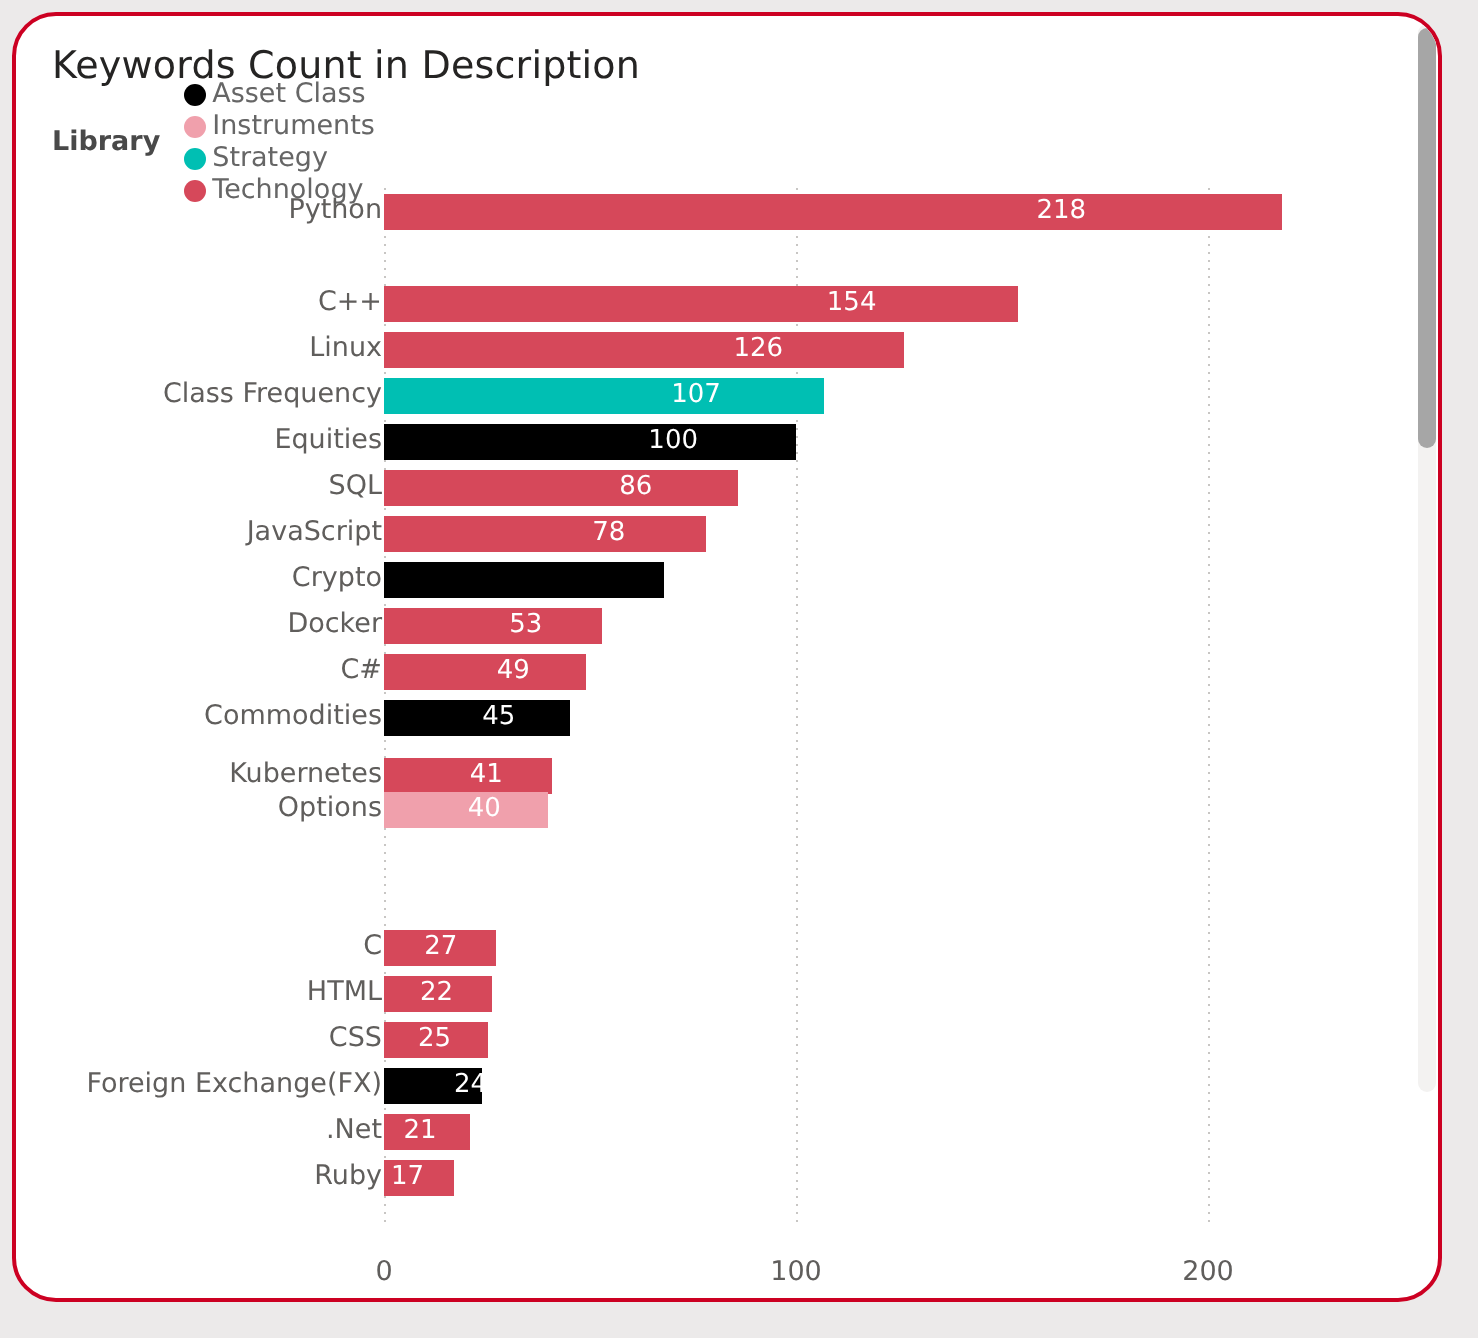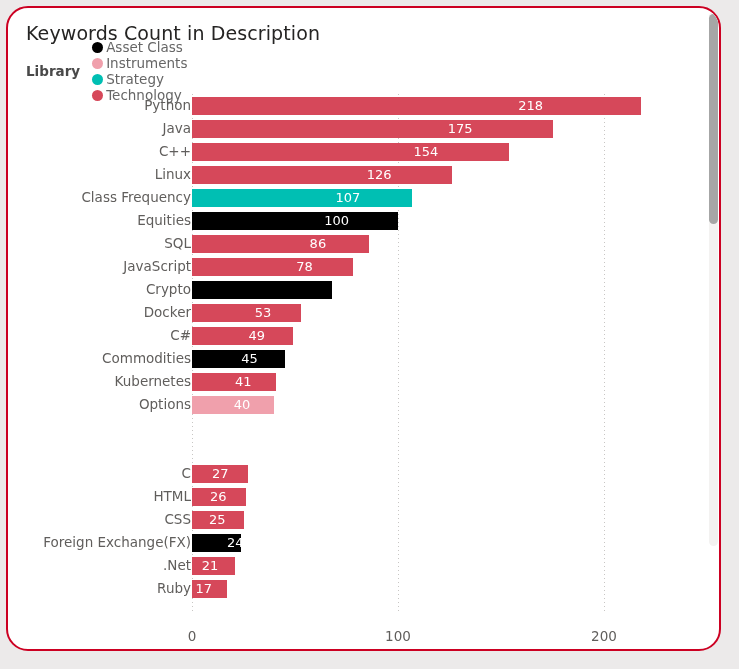--- a/index.html
+++ b/index.html
@@ -211,25 +211,20 @@
         <div class="gridline" style="left: 184px;"></div>
         <div class="gridline" style="left: 390px;"></div>
         <div class="gridline" style="left: 596px;"></div>
       </div>
     <div id="bars-layer">
         <div class="bar-row" style="top: 4px;">
           <div class="cat-label">Python</div>
           <div class="bar" style="width: 449.08px; background: rgb(214, 72, 90);"></div>
           <div class="bar-value" style="left: 184px; width: 441.08px; padding-right: 90px; box-sizing: border-box;">218</div>
         </div>
-        <div class="bar-row" style="top: 27px;">
-          <div class="cat-label">Java</div>
-          <div class="bar" style="width: 360.5px; background: rgb(214, 72, 90);"></div>
-          <div class="bar-value" style="left: 184px; width: 352.5px; padding-right: 72px; box-sizing: border-box;">175</div>
-        </div>
         <div class="bar-row" style="top: 50px;">
           <div class="cat-label">C++</div>
           <div class="bar" style="width: 317.24px; background: rgb(214, 72, 90);"></div>
           <div class="bar-value" style="left: 184px; width: 309.24px; padding-right: 63px; box-sizing: border-box;">154</div>
         </div>
         <div class="bar-row" style="top: 73px;">
           <div class="cat-label">Linux</div>
           <div class="bar" style="width: 259.56px; background: rgb(214, 72, 90);"></div>
           <div class="bar-value" style="left: 184px; width: 251.56px; padding-right: 52px; box-sizing: border-box;">126</div>
         </div>
@@ -266,39 +261,39 @@
         <div class="bar-row" style="top: 234px;">
           <div class="cat-label">C#</div>
           <div class="bar" style="width: 100.94px; background: rgb(214, 72, 90);"></div>
           <div class="bar-value" style="left: 184px; width: 92.94px; padding-right: 20px; box-sizing: border-box;">49</div>
         </div>
         <div class="bar-row" style="top: 257px;">
           <div class="cat-label">Commodities</div>
           <div class="bar" style="width: 92.7px; background: rgb(0, 0, 0);"></div>
           <div class="bar-value" style="left: 184px; width: 84.7px; padding-right: 19px; box-sizing: border-box;">45</div>
         </div>
-        <div class="bar-row" style="top: 280px;">
+        <div class="bar-row" style="top: 286px;">
           <div class="cat-label">Kubernetes</div>
           <div class="bar" style="width: 84.46px; background: rgb(214, 72, 90);"></div>
           <div class="bar-value" style="left: 184px; width: 76.46px; padding-right: 17px; box-sizing: border-box;">41</div>
         </div>
         <div class="bar-row" style="top: 303px;">
           <div class="cat-label">Options</div>
           <div class="bar" style="width: 82.4px; background: rgb(240, 160, 172);"></div>
           <div class="bar-value" style="left: 184px; width: 74.4px; padding-right: 16px; box-sizing: border-box;">40</div>
         </div>
         <div class="bar-row" style="top: 372px;">
           <div class="cat-label">C</div>
           <div class="bar" style="width: 55.62px; background: rgb(214, 72, 90);"></div>
           <div class="bar-value" style="left: 184px; width: 47.62px; padding-right: 11px; box-sizing: border-box;">27</div>
         </div>
         <div class="bar-row" style="top: 395px;">
           <div class="cat-label">HTML</div>
           <div class="bar" style="width: 53.56px; background: rgb(214, 72, 90);"></div>
-          <div class="bar-value" style="left: 184px; width: 45.56px; padding-right: 11px; box-sizing: border-box;">26</div>
+          <div class="bar-value" style="left: 184px; width: 45.56px; padding-right: 11px; box-sizing: border-box;">22</div>
         </div>
         <div class="bar-row" style="top: 418px;">
           <div class="cat-label">CSS</div>
           <div class="bar" style="width: 51.5px; background: rgb(214, 72, 90);"></div>
           <div class="bar-value" style="left: 184px; width: 43.5px; padding-right: 10px; box-sizing: border-box;">25</div>
         </div>
         <div class="bar-row" style="top: 441px;">
           <div class="cat-label">Foreign Exchange(FX)</div>
           <div class="bar" style="width: 49.44px; background: rgb(0, 0, 0);"></div>
           <div class="bar-value" style="left: 184px; width: 41.44px; padding-right: 10px; box-sizing: border-box; padding-left: 35px;">24</div>

